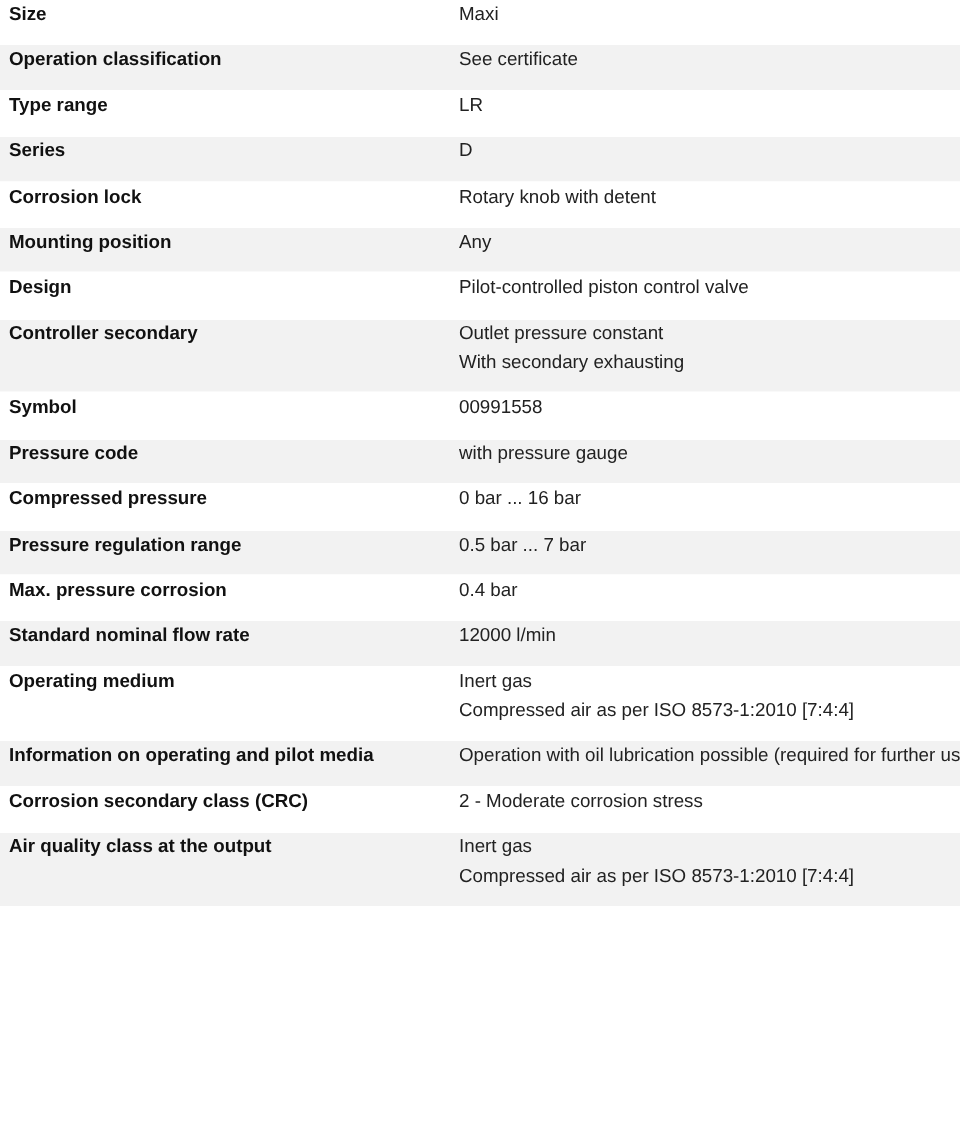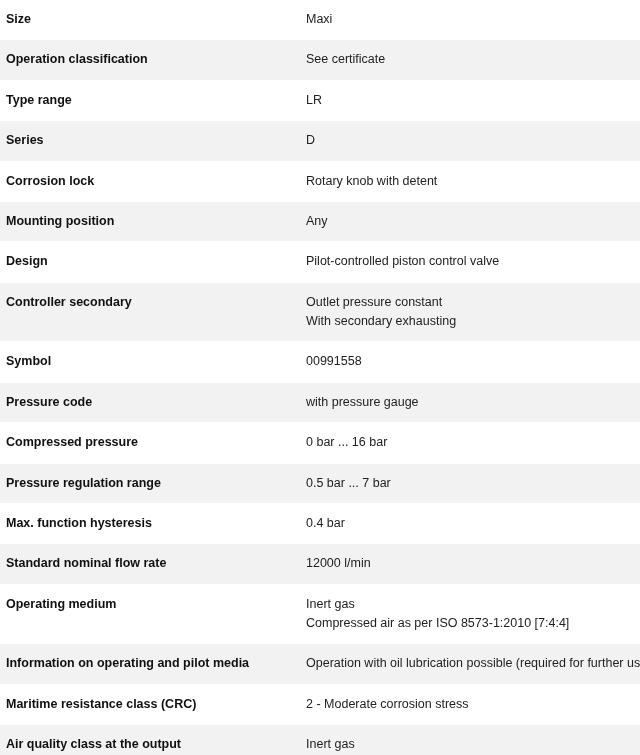--- a/index.html
+++ b/index.html
@@ -21,21 +21,21 @@
     table-layout: fixed;
   }
   .spec-table tr {
     background: #ffffff;
   }
   .spec-table tr.alt {
     background: #f2f2f2;
   }
   .spec-table td {
     vertical-align: top;
-    padding: 10px 8px 10px 6px;
+    padding: 0 8px 10px 6px;
     line-height: 1.55;
     border-bottom: 1px solid #ffffff;
     margin-top: 31px;
   }
   .spec-table td.label {
     width: 286px;
     font-weight: bold;
     color: #111111;
     white-space: nowrap;
     overflow: hidden;
@@ -123,21 +123,21 @@
           <span class="value-line">0 bar ... 16 bar</span>
         </td>
       </tr>
       <tr class="alt">
         <td class="label">Pressure regulation range</td>
         <td class="value">
           <span class="value-line">0.5 bar ... 7 bar</span>
         </td>
       </tr>
       <tr>
-        <td class="label">Max. function hysteresis</td>
+        <td class="label">Max. pressure corrosion</td>
         <td class="value">
           <span class="value-line">0.4 bar</span>
         </td>
       </tr>
       <tr class="alt">
         <td class="label">Standard nominal flow rate</td>
         <td class="value">
           <span class="value-line">12000 l/min</span>
         </td>
       </tr>
@@ -148,21 +148,21 @@
           <span class="value-line">Compressed air as per ISO 8573-1:2010 [7:4:4]</span>
         </td>
       </tr>
       <tr class="alt">
         <td class="label">Information on operating and pilot media</td>
         <td class="value">
           <span class="value-line">Operation with oil lubrication possible (required for further use</span>
         </td>
       </tr>
       <tr>
-        <td class="label">Maritime resistance class (CRC)</td>
+        <td class="label">Corrosion secondary class (CRC)</td>
         <td class="value">
           <span class="value-line">2 - Moderate corrosion stress</span>
         </td>
       </tr>
       <tr class="alt">
         <td class="label">Air quality class at the output</td>
         <td class="value">
           <span class="value-line">Inert gas</span>
           <span class="value-line">Compressed air as per ISO 8573-1:2010 [7:4:4]</span>
         </td>

